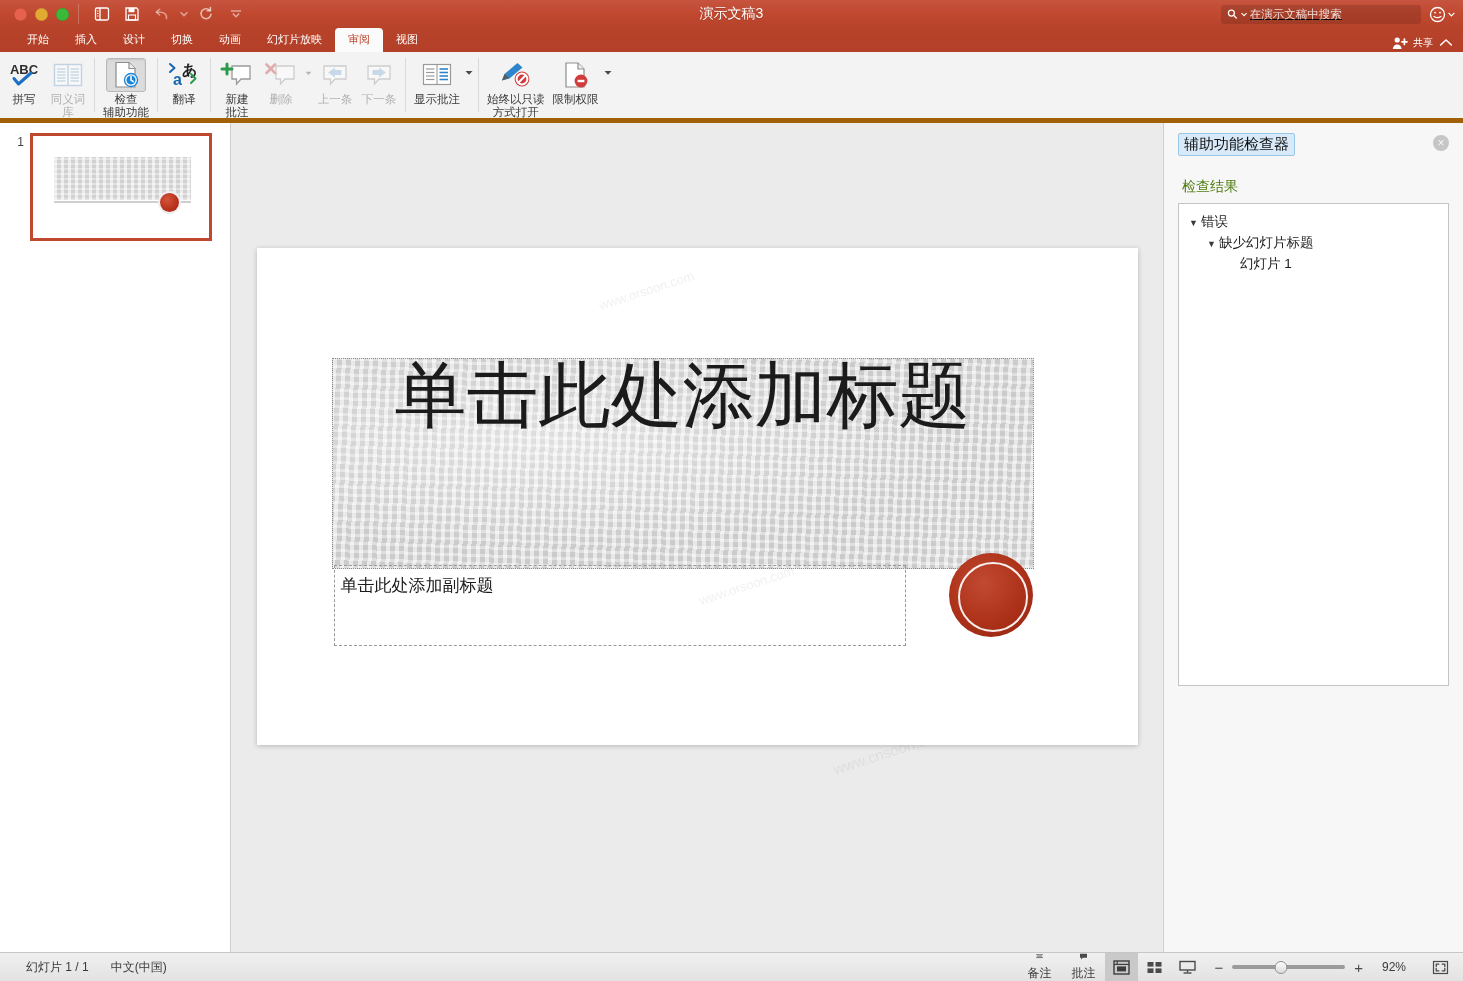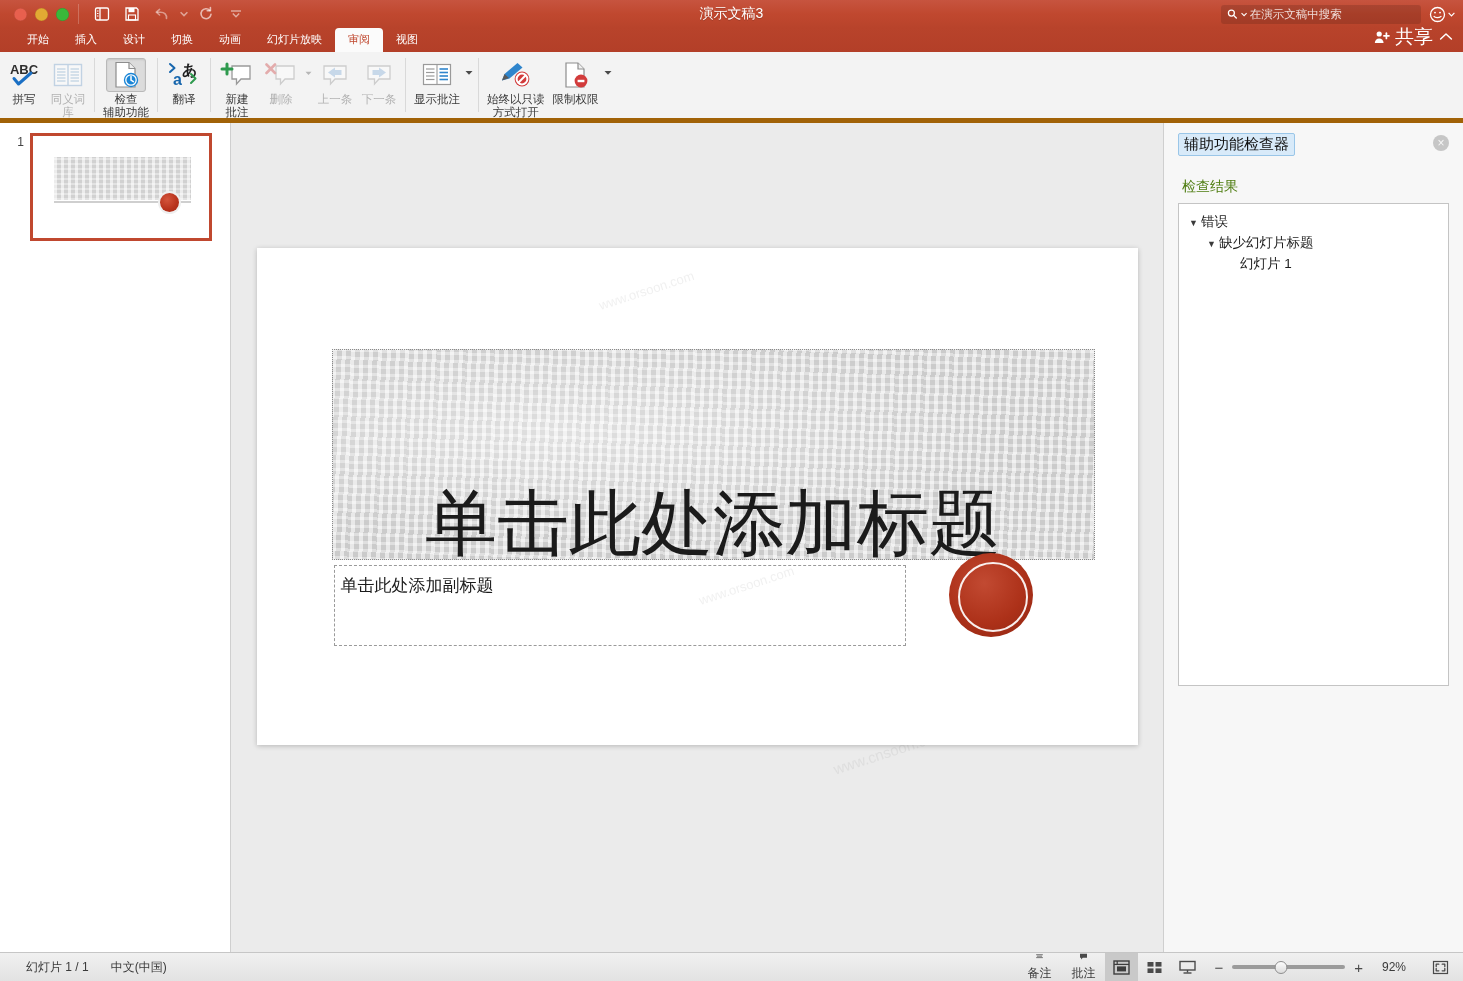--- a/index.html
+++ b/index.html
@@ -39,21 +39,21 @@
 
   .doc-title {
     position: absolute; left: 0; right: 0; top: 0; height: 28px;
     display: flex; align-items: center; justify-content: center;
     color: #fff; font-size: 14px; pointer-events: none;
     text-shadow: 0 1px 0 rgba(0,0,0,.18);
   }
 
   .tb-right {
     position: absolute; right: 8px; top: 0; height: 28px;
-    display: flex; align-items: center; gap: 8px;
+    display: flex; align-items: center; gap: 8px; text-decoration: underline;
   }
   .searchbox {
     width: 200px; height: 19px;
     background: rgba(0,0,0,.13);
     border-radius: 3px;
     display: flex; align-items: center;
     padding: 0 6px; gap: 3px;
   }
   .searchbox input {
     background: transparent; border: none; outline: none;
@@ -79,21 +79,21 @@
     cursor: default; white-space: nowrap;
   }
   .tab.active {
     background: #fbfbfb;
     color: #c0482f;
     border-radius: 4px 4px 0 0;
   }
   .tab-right {
     position: absolute; right: 10px; bottom: 2px;
     display: flex; align-items: center; gap: 6px;
-    color: #fff; font-size: 19px;
+    color: #fff; font-size: 10px;
   }
   .share { display: flex; align-items: center; gap: 4px; }
 
   
   .ribbon {
     height: 71px;
     background: #f3f3f3;
     border-bottom: 5px solid #a16207;
     display: flex; align-items: flex-start;
     padding: 4px 0 0 2px;
@@ -180,28 +180,28 @@
   .slide {
     width: 881px; height: 497px;
     margin-top: 125px;
     background: #fff;
     box-shadow: 0 1px 5px rgba(0,0,0,.22);
     position: relative;
   }
 
   .ph-title {
     position: absolute;
-    left: 75px; top: 101px; width: 763px; height: 211px;
+    left: 75px; top: 110px; width: 702px; height: 211px;
     border: 1px dotted #8a8a8a;
     background:
       repeating-linear-gradient(93deg, rgba(255,255,255,.50) 0 4px, rgba(0,0,0,.022) 4px 9px),
       repeating-linear-gradient(2deg, rgba(255,255,255,.33) 0 3px, rgba(0,0,0,.028) 3px 8px),
       radial-gradient(ellipse at 30% 40%, rgba(255,255,255,.5), rgba(0,0,0,0) 60%),
       #d6d6d6;
-    display: flex; align-items: flex-end; justify-content: center;
+    display: flex; align-items: flex-start; justify-content: center;
     overflow: hidden;
   }
   .ph-title .txt {
     font-size: 72px; color: #1b1b1b; letter-spacing: 0px;
     font-family: "DejaVu Sans", "Liberation Sans", sans-serif;
     line-height: 1; white-space: nowrap;
     text-shadow: 0 0 1px rgba(255,255,255,.35);
   }
   .ph-sub {
     position: absolute;

